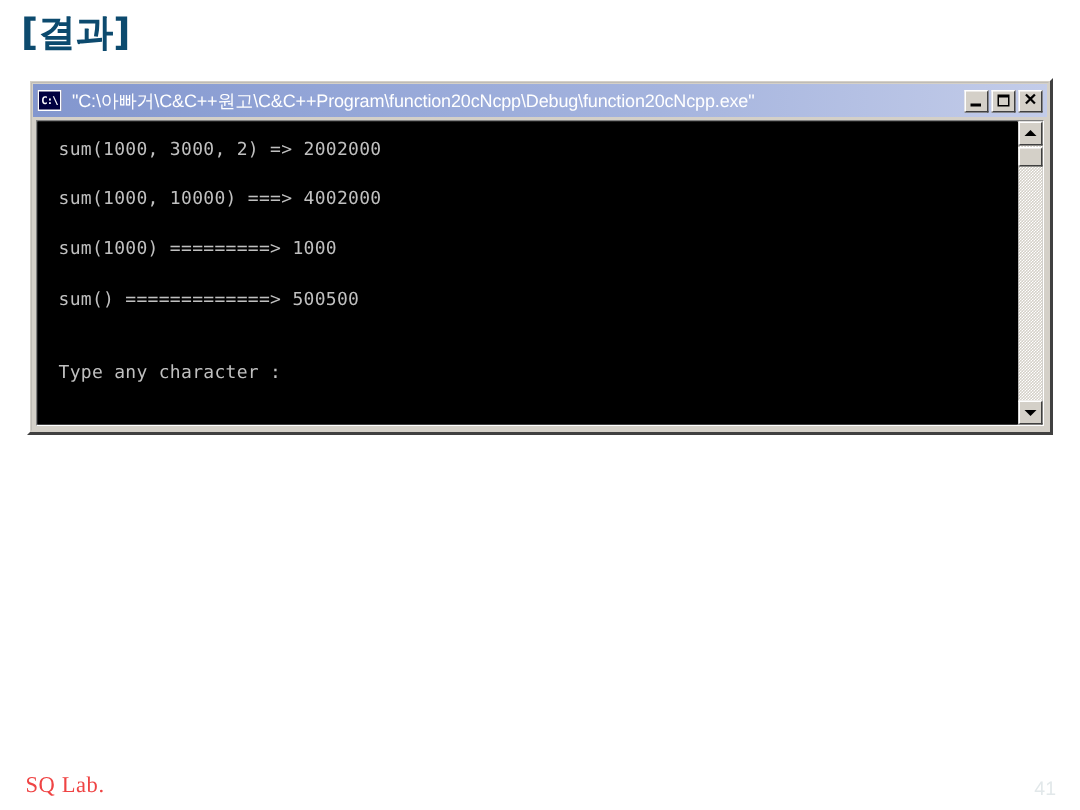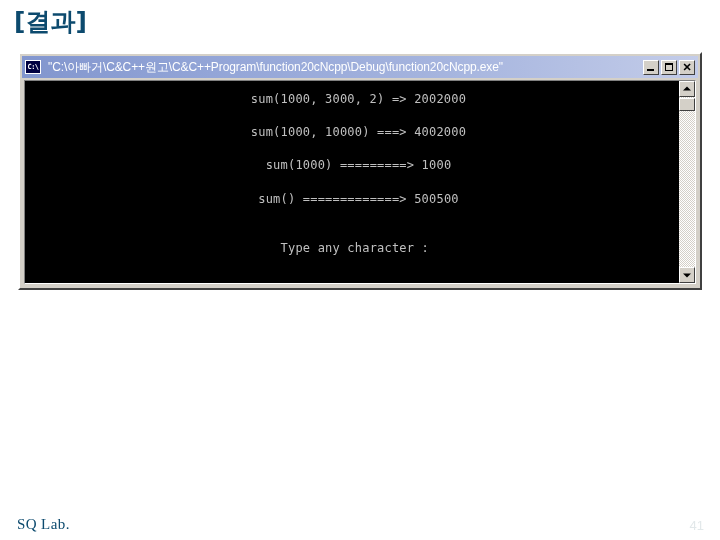--- a/index.html
+++ b/index.html
@@ -163,21 +163,21 @@
     background: #000000;
     color: #c0c0c0;
     font-family: "DejaVu Sans Mono", monospace;
     font-size: 12px;
     line-height: 16.6px;
     padding: 10px 0 0 14px;
     white-space: pre;
     overflow: hidden;
     letter-spacing: 0.2px;
   }
-  .console-line { display: block; height: 16.6px; text-align: center; }
+  .console-line { display: block; height: 16.6px; }
   .console-line.blank { color: transparent; }
 
   
   #console-scrollbar {
     flex: 0 0 auto;
     width: 16px;
     background: #ffffff;
     position: relative;
     border-left: 1px solid #000000;
   }
@@ -237,21 +237,21 @@
     box-sizing: border-box;
   }
 
   
   #footer-label {
     position: absolute;
     left: 17px;
     top: 516px;
     font-family: "Liberation Serif", serif;
     font-size: 15px;
-    color: #0c4a6e;
+    color: #ef4444;
     letter-spacing: 0.4px;
     white-space: nowrap;
   }
   #page-number {
     position: absolute;
     right: 16px;
     top: 518px;
     font-family: "Liberation Sans", sans-serif;
     font-size: 13px;
     color: #e2e8ea;

